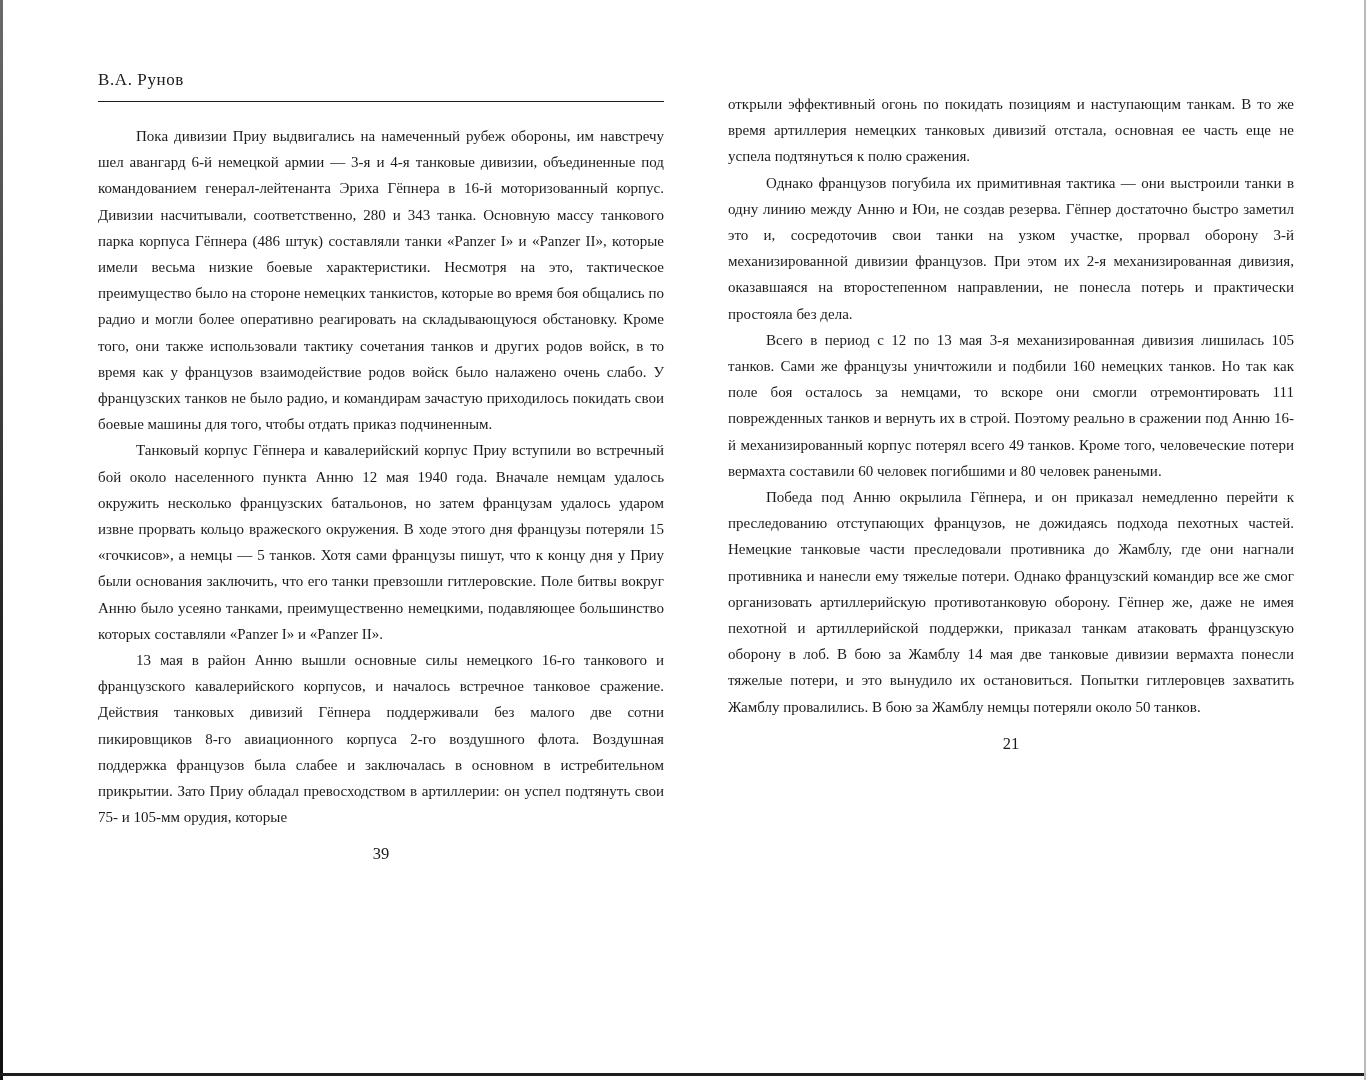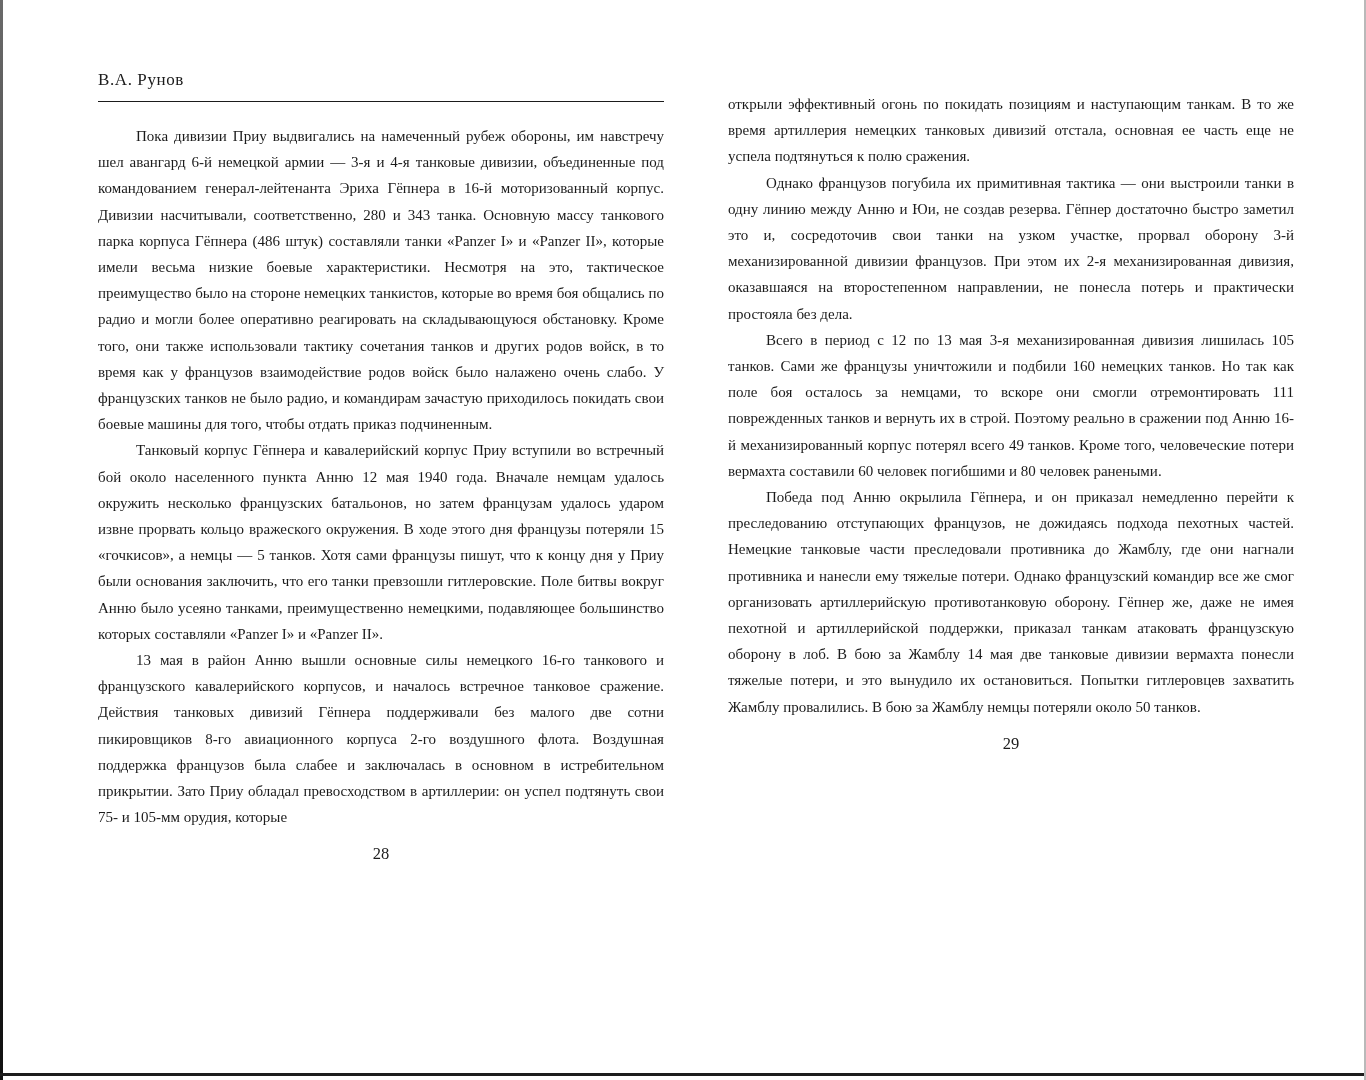--- a/index.html
+++ b/index.html
@@ -84,31 +84,31 @@
 
   <div class="spread">
 
     <div class="page">
       <div class="page-header">В.А. Рунов</div>
       <div class="page-body">
         <p>Пока дивизии Приу выдвигались на намеченный рубеж обороны, им навстречу шел авангард 6-й немецкой армии — 3-я и 4-я танковые дивизии, объединенные под командованием генерал-лейтенанта Эриха Гёпнера в 16-й моторизованный корпус. Дивизии насчитывали, соответственно, 280 и 343 танка. Основную массу танкового парка корпуса Гёпнера (486 штук) составляли танки «Panzer I» и «Panzer II», которые имели весьма низкие боевые характеристики. Несмотря на это, тактическое преимущество было на стороне немецких танкистов, которые во время боя общались по радио и могли более оперативно реагировать на складывающуюся обстановку. Кроме того, они также использовали тактику сочетания танков и других родов войск, в то время как у французов взаимодействие родов войск было налажено очень слабо. У французских танков не было радио, и командирам зачастую приходилось покидать свои боевые машины для того, чтобы отдать приказ подчиненным.</p>
         <p>Танковый корпус Гёпнера и кавалерийский корпус Приу вступили во встречный бой около населенного пункта Анню 12 мая 1940 года. Вначале немцам удалось окружить несколько французских батальонов, но затем французам удалось ударом извне прорвать кольцо вражеского окружения. В ходе этого дня французы потеряли 15 «гочкисов», а немцы — 5 танков. Хотя сами французы пишут, что к концу дня у Приу были основания заключить, что его танки превзошли гитлеровские. Поле битвы вокруг Анню было усеяно танками, преимущественно немецкими, подавляющее большинство которых составляли «Panzer I» и «Panzer II».</p>
         <p>13 мая в район Анню вышли основные силы немецкого 16-го танкового и французского кавалерийского корпусов, и началось встречное танковое сражение. Действия танковых дивизий Гёпнера поддерживали без малого две сотни пикировщиков 8-го авиационного корпуса 2-го воздушного флота. Воздушная поддержка французов была слабее и заключалась в основном в истребительном прикрытии. Зато Приу обладал превосходством в артиллерии: он успел подтянуть свои 75- и 105-мм орудия, которые</p>
       </div>
-      <div class="page-number">28</div>
+      <div class="page-number">39</div>
     </div>
 
     <div class="page">
       <div class="page-body">
         <p class="no-indent">открыли эффективный огонь по покидать позициям и наступающим танкам. В то же время артиллерия немецких танковых дивизий отстала, основная ее часть еще не успела подтянуться к полю сражения.</p>
         <p>Однако французов погубила их примитивная тактика — они выстроили танки в одну линию между Анню и Юи, не создав резерва. Гёпнер достаточно быстро заметил это и, сосредоточив свои танки на узком участке, прорвал оборону 3-й механизированной дивизии французов. При этом их 2-я механизированная дивизия, оказавшаяся на второстепенном направлении, не понесла потерь и практически простояла без дела.</p>
         <p>Всего в период с 12 по 13 мая 3-я механизированная дивизия лишилась 105 танков. Сами же французы уничтожили и подбили 160 немецких танков. Но так как поле боя осталось за немцами, то вскоре они смогли отремонтировать 111 поврежденных танков и вернуть их в строй. Поэтому реально в сражении под Анню 16-й механизированный корпус потерял всего 49 танков. Кроме того, человеческие потери вермахта составили 60 человек погибшими и 80 человек ранеными.</p>
         <p>Победа под Анню окрылила Гёпнера, и он приказал немедленно перейти к преследованию отступающих французов, не дожидаясь подхода пехотных частей. Немецкие танковые части преследовали противника до Жамблу, где они нагнали противника и нанесли ему тяжелые потери. Однако французский командир все же смог организовать артиллерийскую противотанковую оборону. Гёпнер же, даже не имея пехотной и артиллерийской поддержки, приказал танкам атаковать французскую оборону в лоб. В бою за Жамблу 14 мая две танковые дивизии вермахта понесли тяжелые потери, и это вынудило их остановиться. Попытки гитлеровцев захватить Жамблу провалились. В бою за Жамблу немцы потеряли около 50 танков.</p>
       </div>
-      <div class="page-number">29</div>
+      <div class="page-number">21</div>
     </div>
 
   </div>
 
   <div class="edge-left"></div>
   <div class="edge-bottom"></div>
   <div class="edge-right"></div>
 
 </div>
 

